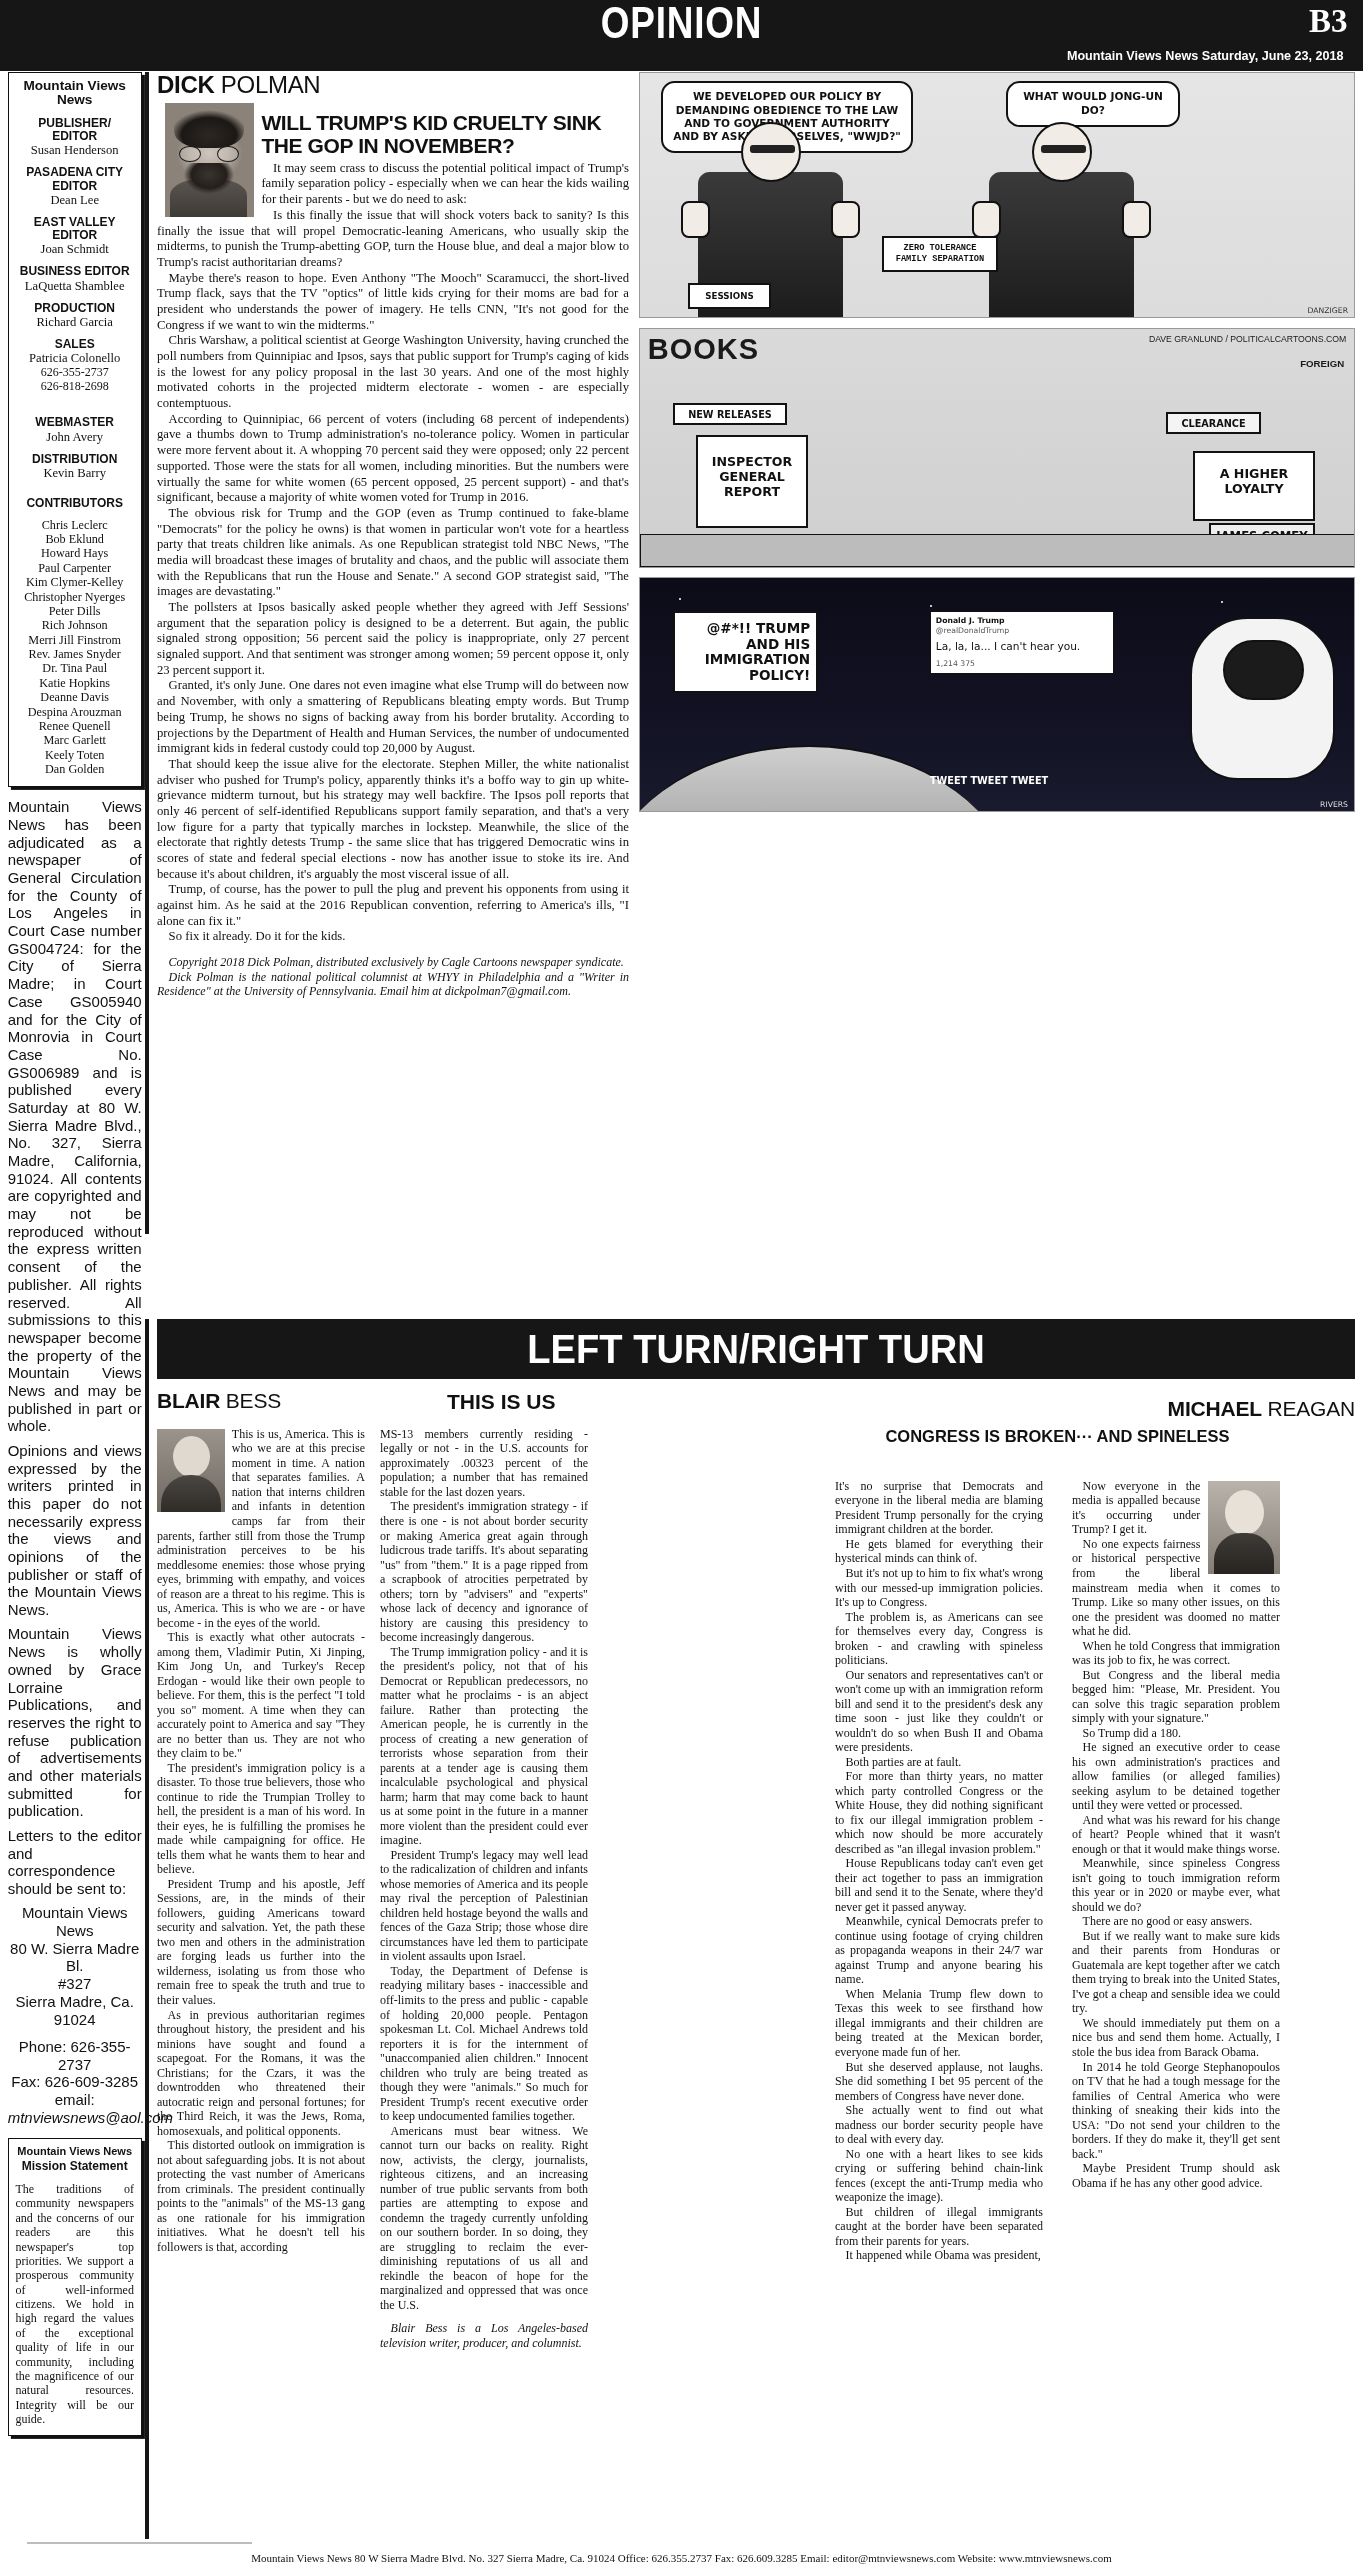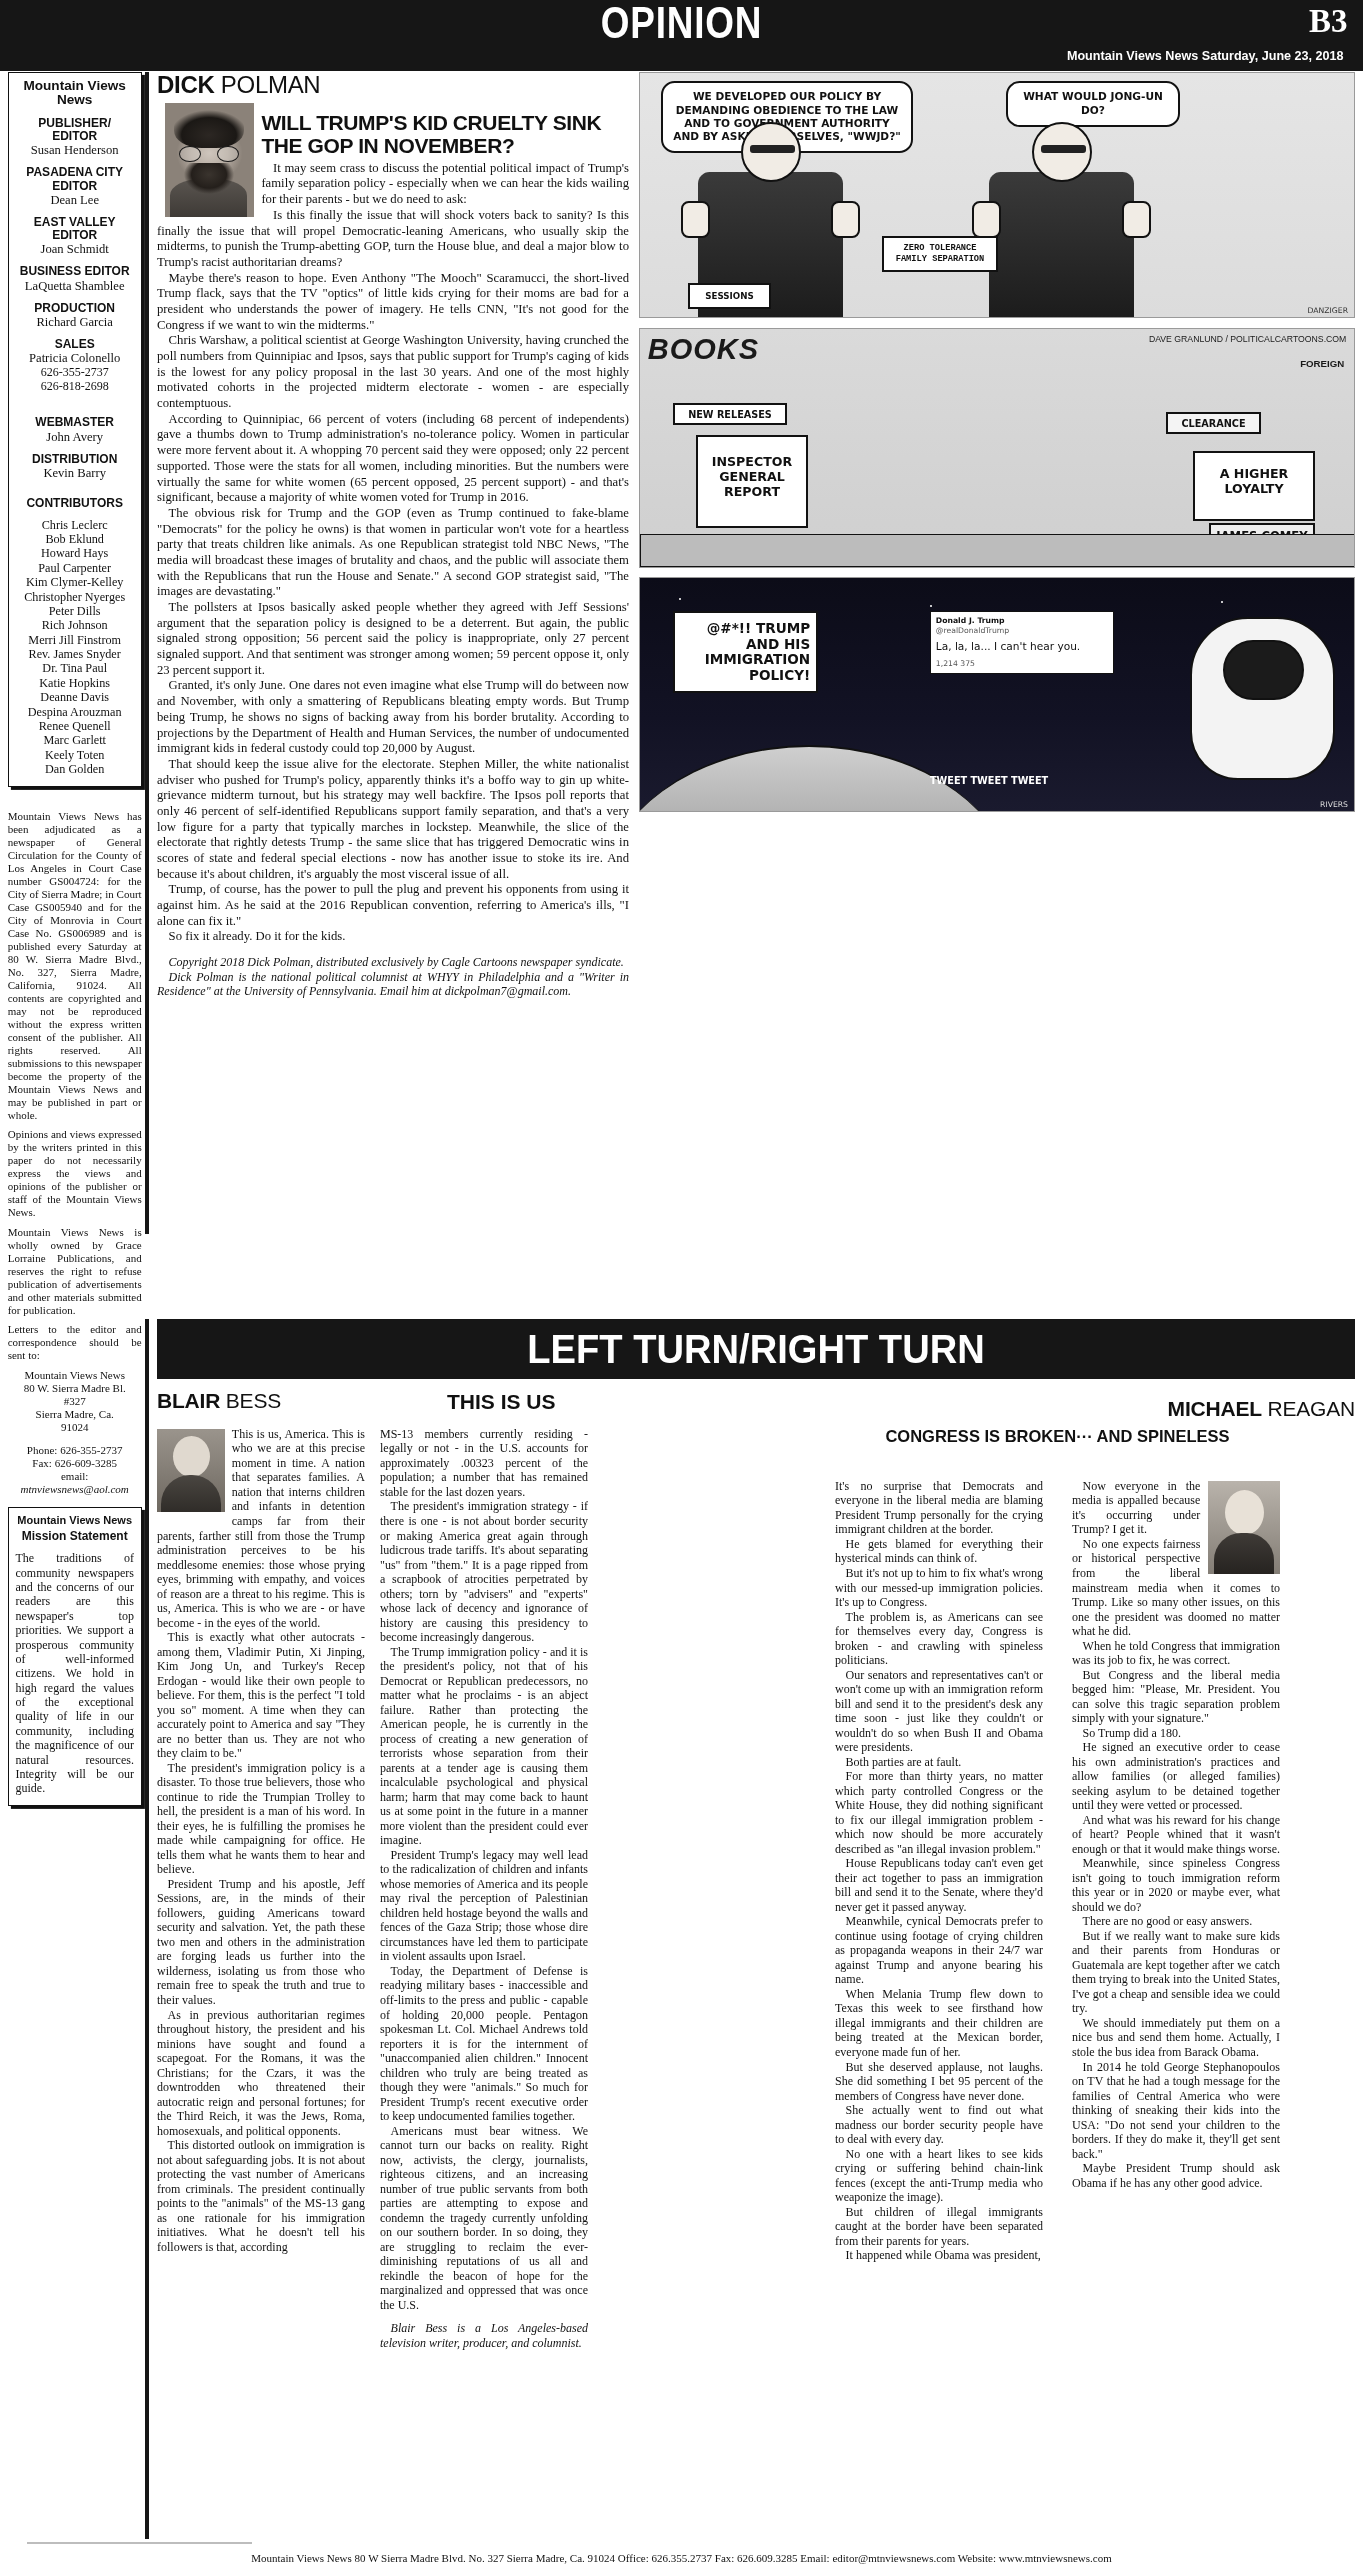--- a/index.html
+++ b/index.html
@@ -70,24 +70,24 @@
     font-size:12.6px; line-height:1.15;
   }
   .staff-phone { font-family:"Liberation Serif", serif; font-size:12px; line-height:1.15; }
   .contrib-head {
     font-family:"Liberation Sans", sans-serif;
     font-weight:bold; font-size:12px; margin-top:15.5px; margin-bottom:7.7px;
   }
   .contrib-name { font-family:"Liberation Serif", serif; font-size:12.2px; line-height:1.18; }
 
   .sidetext {
-    font-family:Liberation Serif, serif;
-    font-size:11px; line-height:1.18;
+    font-family:Liberation Sans, sans-serif;
+    font-size:15px; line-height:1.18;
     text-align:justify;
-    margin-top:23px;
+    margin-top:11px;
   }
   .sidetext p { margin:0 0 6.8px 0; text-indent:0; }
   .sidetext p.center { text-align:center; }
   .sidetext .ital { font-style:italic; }
 
   .missionbox {
     border:1.9px solid #111;
     box-shadow:2.9px 2.9px 0 #111;
     margin-top:11.6px;
     background:#fff;
@@ -475,21 +475,21 @@
         <div class="suit-head"></div>
         <div class="hand" style="left:-17.4px; top:29px;"></div>
         <div class="hand" style="right:-17.4px; top:29px;"></div>
       </div>
       <div class="signfile" style="left:242px; bottom:45px; width:116px;font-family:Liberation Mono, monospace;">ZERO TOLERANCE FAMILY SEPARATION</div>
 
       <div class="toon-sig">DANZIGER</div>
     </div>
 
     <div class="toon t2">
-      <div class="toon-label" style="left:7.7px; top:3.9px; font-size:29px; font-weight:bold; letter-spacing:1px;font-style:italic;">BOOKS</div>
+      <div class="toon-label" style="left:7.7px; top:3.9px; font-size:29px; font-weight:bold; letter-spacing:1px;">BOOKS</div>
       <div class="toon-label" style="right:7.7px; top:5.8px; font-size:8.7px;">DAVE GRANLUND / POLITICALCARTOONS.COM</div>
       <div class="toon-label" style="right:9.7px; top:29px; font-size:9.7px; font-weight:bold;">FOREIGN</div>
 
       <div class="shelf" style="left:33px; top:74px; width:114px;">NEW RELEASES</div>
       <div class="shelf" style="left:56px; top:106px; width:112px; height:93px; font-size:12.6px; padding-top:17.4px;">INSPECTOR GENERAL REPORT</div>
       <div class="toon-label" style="left:56px; top:205px; font-size:8.7px; font-weight:bold;">MICHAEL HOROWITZ</div>
 
       <div class="shelf" style="right:93px; top:83px; width:95px; background:#f4f4f4;margin-left:28px;">CLEARANCE</div>
       <div class="shelf" style="right:39px; top:122px; width:122px; height:70px; font-size:12.6px; padding-top:13.6px;">A HIGHER LOYALTY</div>
       <div class="shelf" style="right:39px; top:194px; width:106px; font-size:11.6px; background:#efefef;">JAMES COMEY</div>

